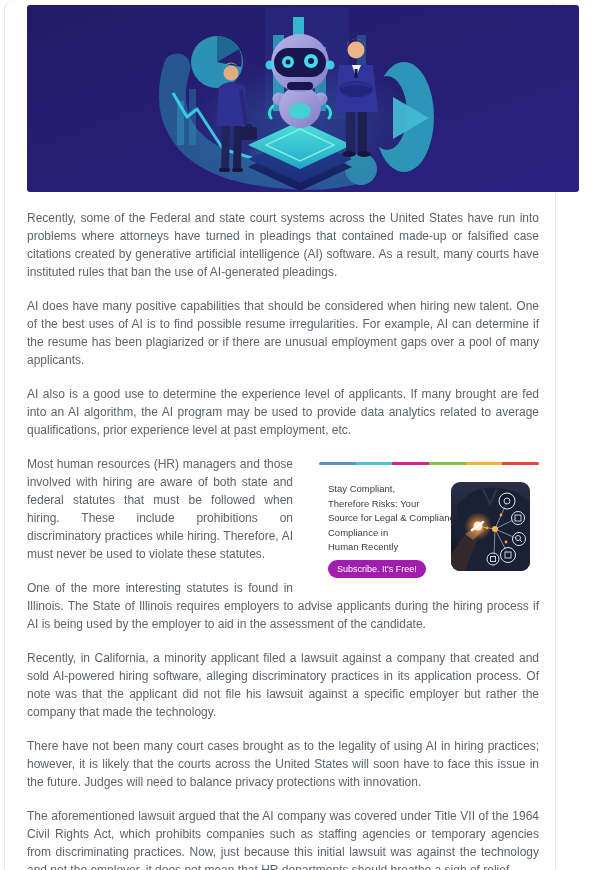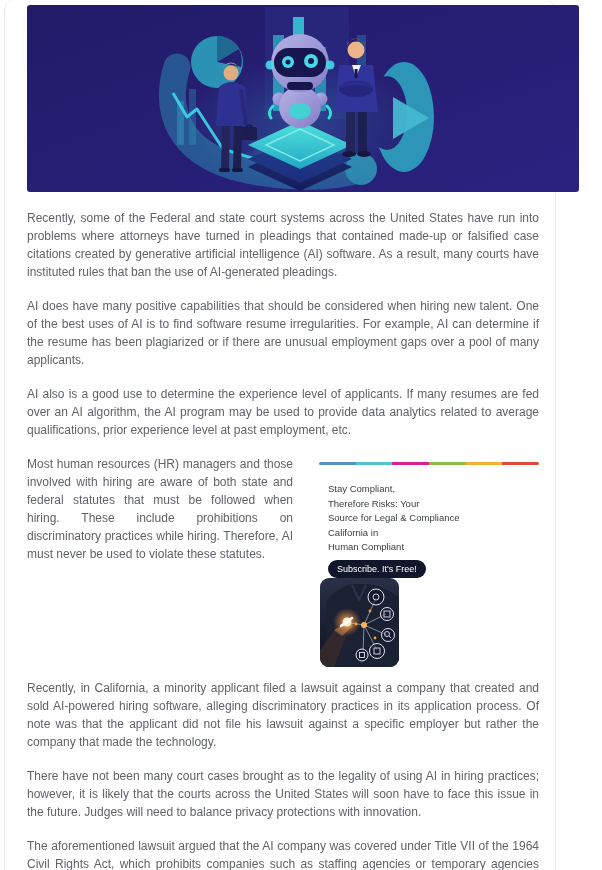--- a/index.html
+++ b/index.html
@@ -28,21 +28,21 @@
   .ad-box {
     float: right; width: 220px;
     margin: -4px 0 12px 26px;
   }
   .ad-title {
     font-size: 13px; line-height: 16px; font-weight: bold; color: #1f1f23;
     text-align: center; padding: 0 14px;
   }
   .ad-stripe { display: flex; height: 3px; margin-top: 11px; border-radius: 2px; overflow: hidden; }
   .ad-stripe span { flex: 1; }
-  .ad-content { display: flex; margin-top: 17px; flex-direction: column; }
+  .ad-content { display: flex; margin-top: 17px; }
   .ad-textcol { width: 131px; padding-left: 9px; }
   .ad-line { font-size: 9.5px; line-height: 14.5px; color: #3c4043; white-space: nowrap; }
   .ad-button {
     display: inline-block; margin-top: 5px;
     color: #ffffff; font-size: 9px; line-height: 10px;
     padding: 4px 9px; border-radius: 9px; border: none; cursor: pointer;
     font-family: "Liberation Sans", sans-serif;
   }
   .ad-photo {
     width: 79px; height: 89px; border-radius: 9px; overflow: hidden; flex: none;
@@ -156,40 +156,40 @@
         <ellipse cx="329" cy="84" rx="17" ry="8" fill="#23267c"></ellipse>
         <path d="M313,82 q16,-7 32,0" stroke="#2b2e8d" stroke-width="3" fill="none"></path>
         <circle cx="329" cy="45" r="8.5" fill="#ecb489"></circle>
         <path d="M320,43 a9,9 0 0 1 18,-1 l0,-4 q-9,-8 -18,0 Z" fill="#8a5b36"></path>
       </g>
     </svg>
   </div>
 
   <div class="article">
     <p>Recently, some of the Federal and state court systems across the United States have run into problems where attorneys have turned in pleadings that contained made-up or falsified case citations created by generative artificial intelligence (AI) software. As a result, many courts have instituted rules that ban the use of AI-generated pleadings.</p>
-    <p>AI does have many positive capabilities that should be considered when hiring new talent. One of the best uses of AI is to find software resume irregularities. For example, AI can determine if the resume has been plagiarized or if there are unusual employment gaps over a pool of many applicants.</p>
-    <p>AI also is a good use to determine the experience level of applicants. If many resumes are fed over an AI algorithm, the AI program may be used to provide data analytics related to average qualifications, prior experience level at past employment, etc.</p>
+    <p>AI does have many positive capabilities that should be considered when hiring new talent. One of the best uses of AI is to find possible resume irregularities. For example, AI can determine if the resume has been plagiarized or if there are unusual employment gaps over a pool of many applicants.</p>
+    <p>AI also is a good use to determine the experience level of applicants. If many brought are fed into an AI algorithm, the AI program may be used to provide data analytics related to average qualifications, prior experience level at past employment, etc.</p>
 
     <div class="ad-box">
       <div class="ad-stripe">
         <span style="background: rgb(91, 143, 197);"></span>
           <span style="background: rgb(79, 196, 203);"></span>
           <span style="background: rgb(214, 33, 142);"></span>
           <span style="background: rgb(132, 191, 74);"></span>
           <span style="background: rgb(242, 178, 54);"></span>
           <span style="background: rgb(226, 73, 61);"></span>
       </div>
       <div class="ad-content">
         <div class="ad-textcol">
           <div class="ad-line">Stay Compliant,</div>
           <div class="ad-line">Therefore Risks: Your</div>
           <div class="ad-line">Source for Legal &amp; Compliance</div>
-          <div class="ad-line">California in</div>
-          <div class="ad-line">Human Compliant</div>
-          <button class="ad-button" style="background: #0f172a;">Subscribe. It's Free!</button>
+          <div class="ad-line">Compliance in</div>
+          <div class="ad-line">Human Recently</div>
+          <button class="ad-button" style="background: #a21caf;">Subscribe. It's Free!</button>
         </div>
         <div class="ad-photo">
           <svg width="79" height="89" viewBox="0 0 79 89" xmlns="http://www.w3.org/2000/svg">
             <defs>
               <linearGradient id="phBg" x1="0" y1="0" x2="0" y2="1">
                 <stop offset="0" stop-color="#2a3148"></stop>
                 <stop offset="1" stop-color="#0d1120"></stop>
               </linearGradient>
               <radialGradient id="orG" cx="0.5" cy="0.5" r="0.5">
                 <stop offset="0" stop-color="#ffb25e" stop-opacity="0.95"></stop>
@@ -233,19 +233,20 @@
             <circle cx="44" cy="47" r="3" fill="#ffb454"></circle>
             <circle cx="36" cy="46" r="1.4" fill="#ff9d3a"></circle>
             <circle cx="50" cy="33" r="1.4" fill="#ff9d3a"></circle>
             <circle cx="55" cy="60" r="1.4" fill="#ff9d3a"></circle>
           </svg>
         </div>
       </div>
     </div>
 
     <p>Most human resources (HR) managers and those involved with hiring are aware of both state and federal statutes that must be followed when hiring. These include prohibitions on discriminatory practices while hiring. Therefore, AI must never be used to violate these statutes.</p>
+    <p>One of the more interesting statutes is found in Illinois. The State of Illinois requires employers to advise applicants during the hiring process if AI is being used by the employer to aid in the assessment of the candidate.</p>
     <div class="clear"></div>
     <p>Recently, in California, a minority applicant filed a lawsuit against a company that created and sold AI-powered hiring software, alleging discriminatory practices in its application process. Of note was that the applicant did not file his lawsuit against a specific employer but rather the company that made the technology.</p>
     <p>There have not been many court cases brought as to the legality of using AI in hiring practices; however, it is likely that the courts across the United States will soon have to face this issue in the future. Judges will need to balance privacy protections with innovation.</p>
     <p>The aforementioned lawsuit argued that the AI company was covered under Title VII of the 1964 Civil Rights Act, which prohibits companies such as staffing agencies or temporary agencies from discriminating practices. Now, just because this initial lawsuit was against the technology and not the employer, it does not mean that HR departments should breathe a sigh of relief.</p>
   </div>
 
 </div>
 
 </body></html>

